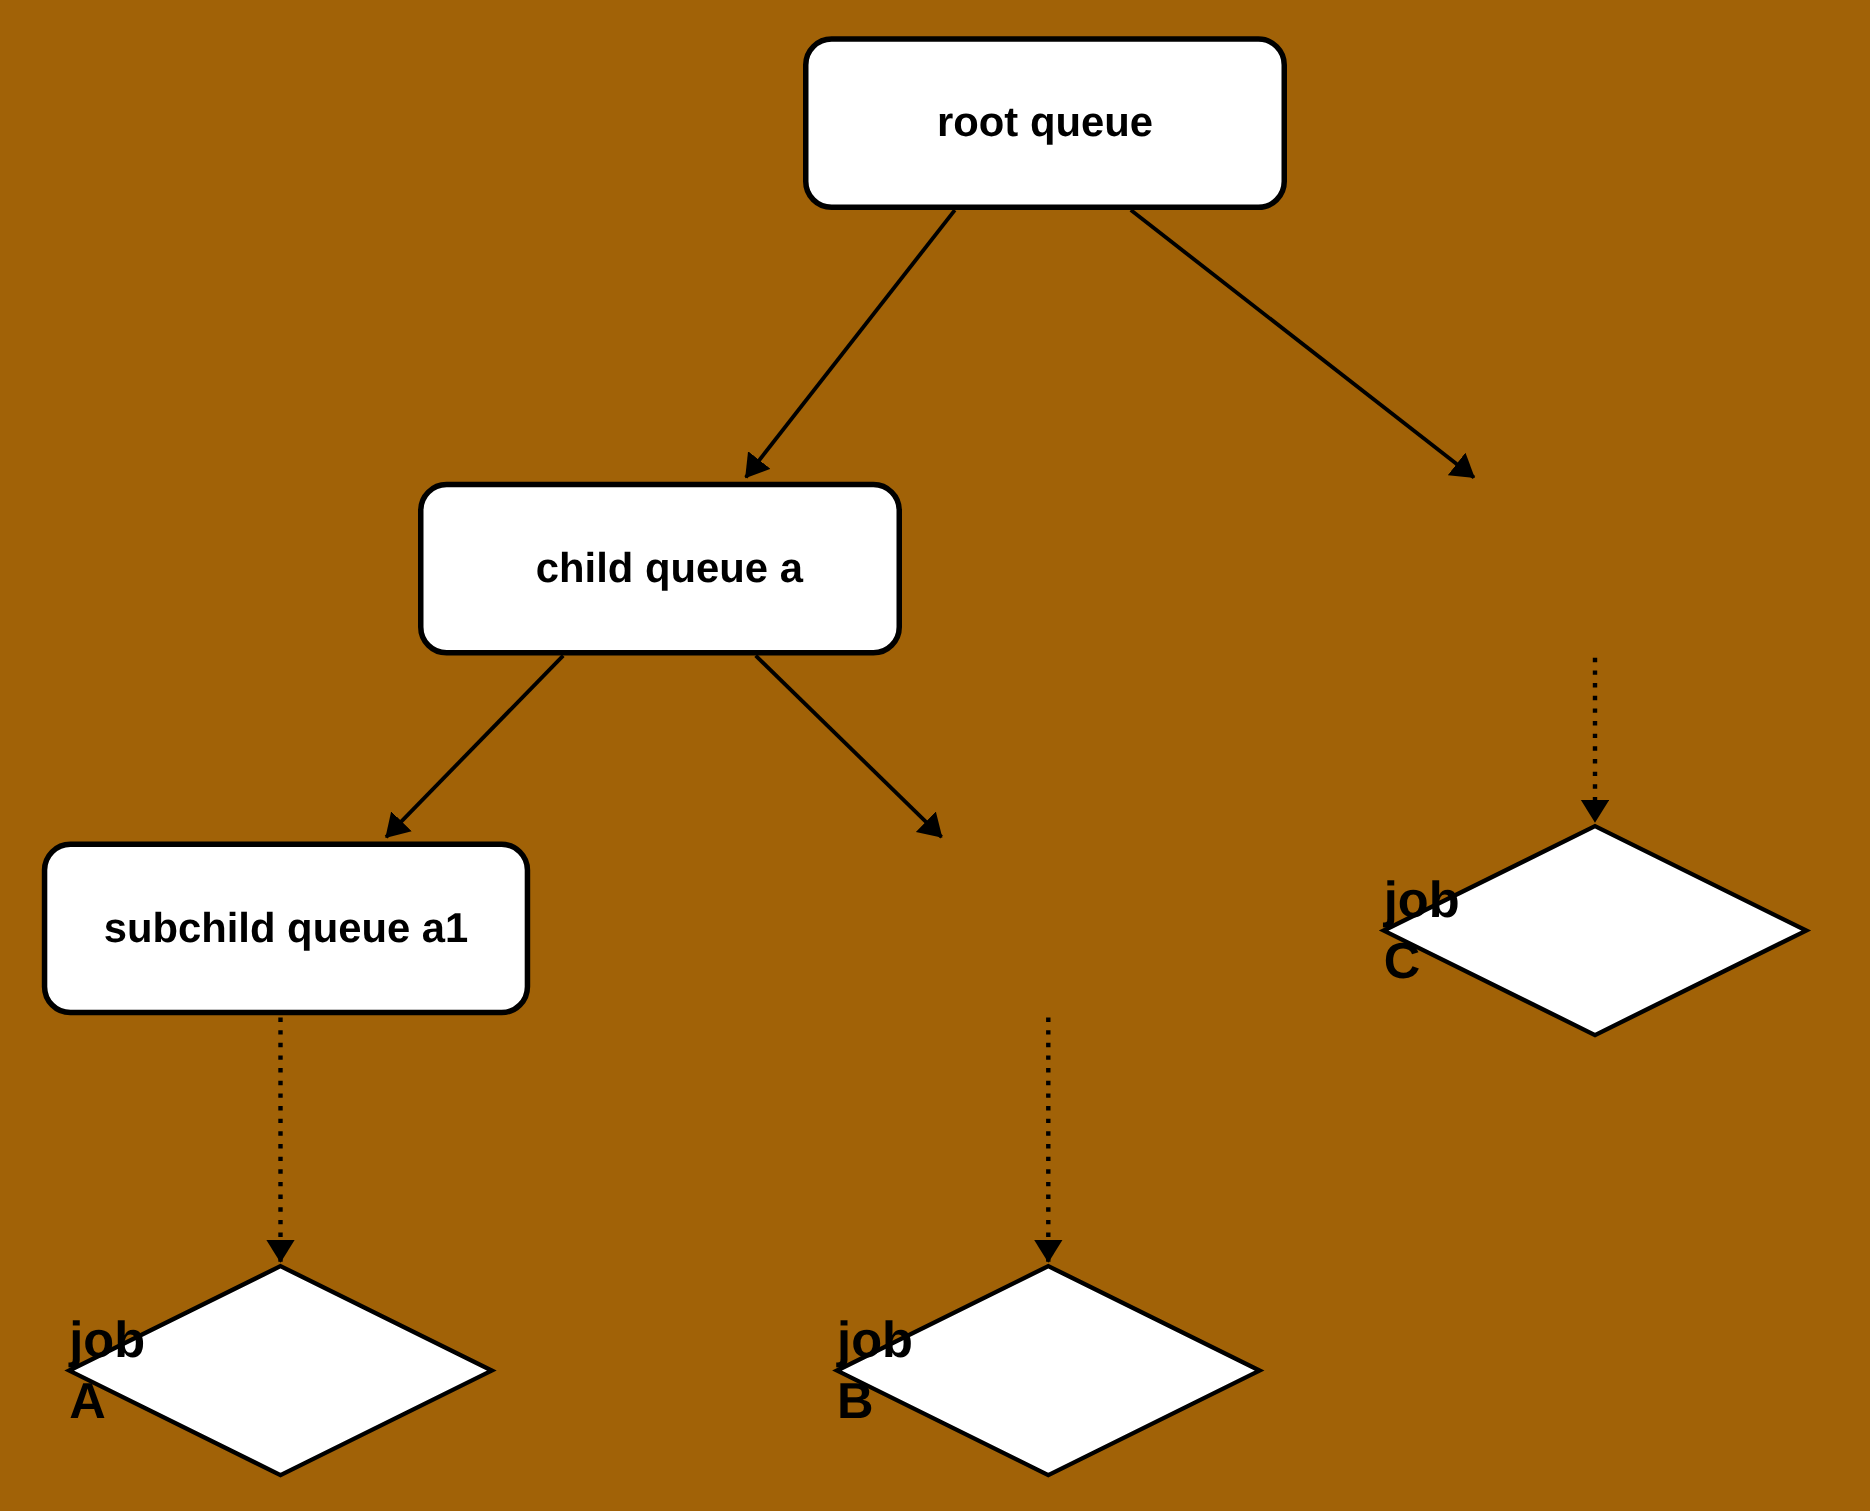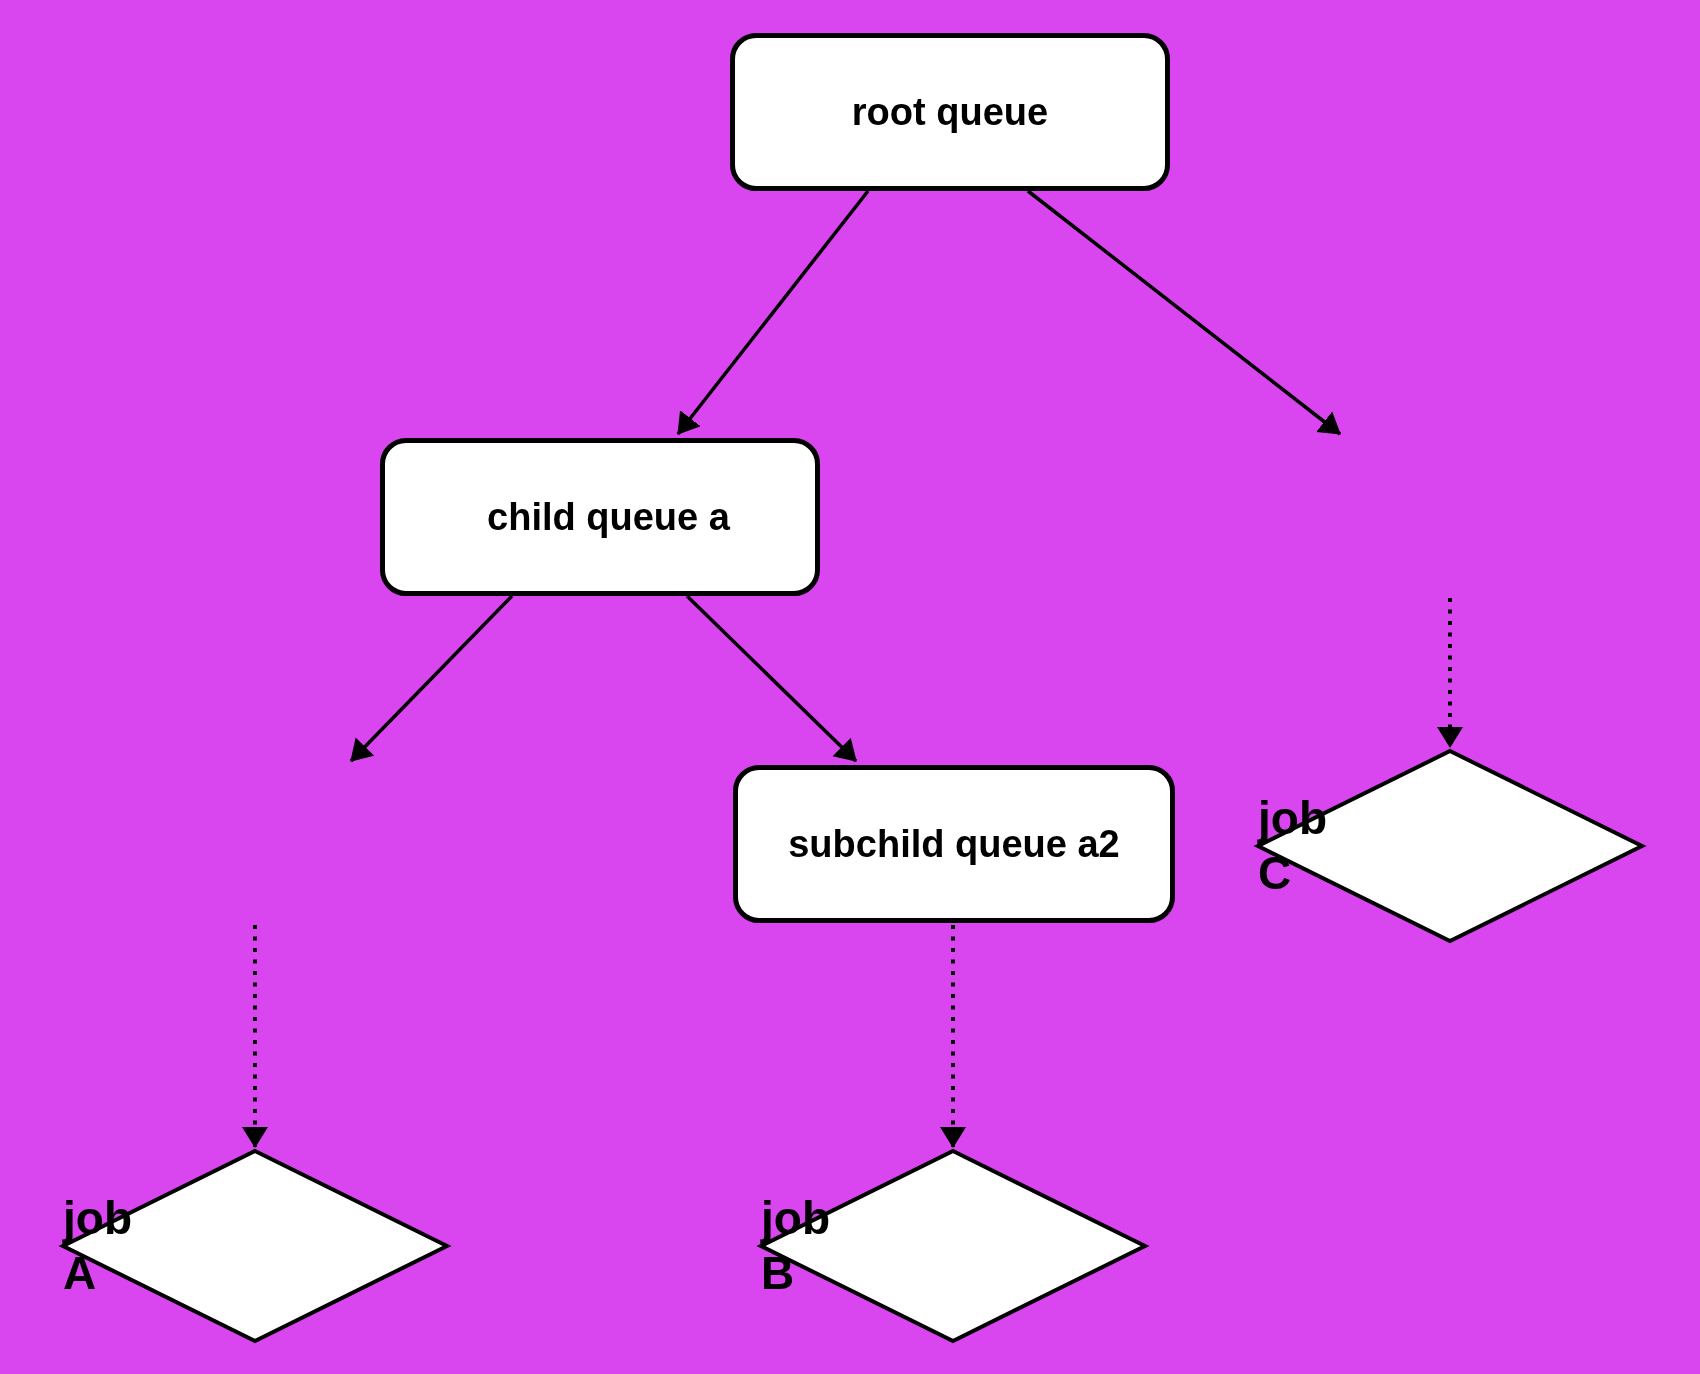--- a/index.html
+++ b/index.html
@@ -5,21 +5,21 @@
   * { box-sizing: border-box; }
   html, body {
     margin: 0;
     padding: 0;
     background: #ffffff;
   }
   .canvas {
     position: relative;
     width: 1700px;
     height: 1374px;
-    background: #d946ef;
+    background: #a16207;
     color: #000000;
     font-family: "Liberation Sans", sans-serif;
     overflow: hidden;
   }
   .edges-svg {
     position: absolute;
     left: 0;
     top: 0;
     width: 1700px;
     height: 1374px;
@@ -85,24 +85,24 @@
 
   <div class="qbox" style="left:730px; top:33px;">
     <span class="qlabel">root queue</span>
   </div>
 
   <div class="qbox" style="left:380px; top:438px;padding-left:17px;">
     <span class="qlabel">child queue a</span>
   </div>
 
 
+  <div class="qbox" style="left:38px; top:765px; width:444px;">
+    <span class="qlabel">subchild queue a1</span>
+  </div>
 
-  <div class="qbox" style="left:733px; top:765px; width:442px;">
-    <span class="qlabel">subchild queue a2</span>
-  </div>
 
   <div class="job-label" style="left:63px; top:1151px;">
     <span>job</span>
     <span>A</span>
   </div>
 
   <div class="job-label" style="left:761px; top:1151px;">
     <span>job</span>
     <span>B</span>
   </div>

